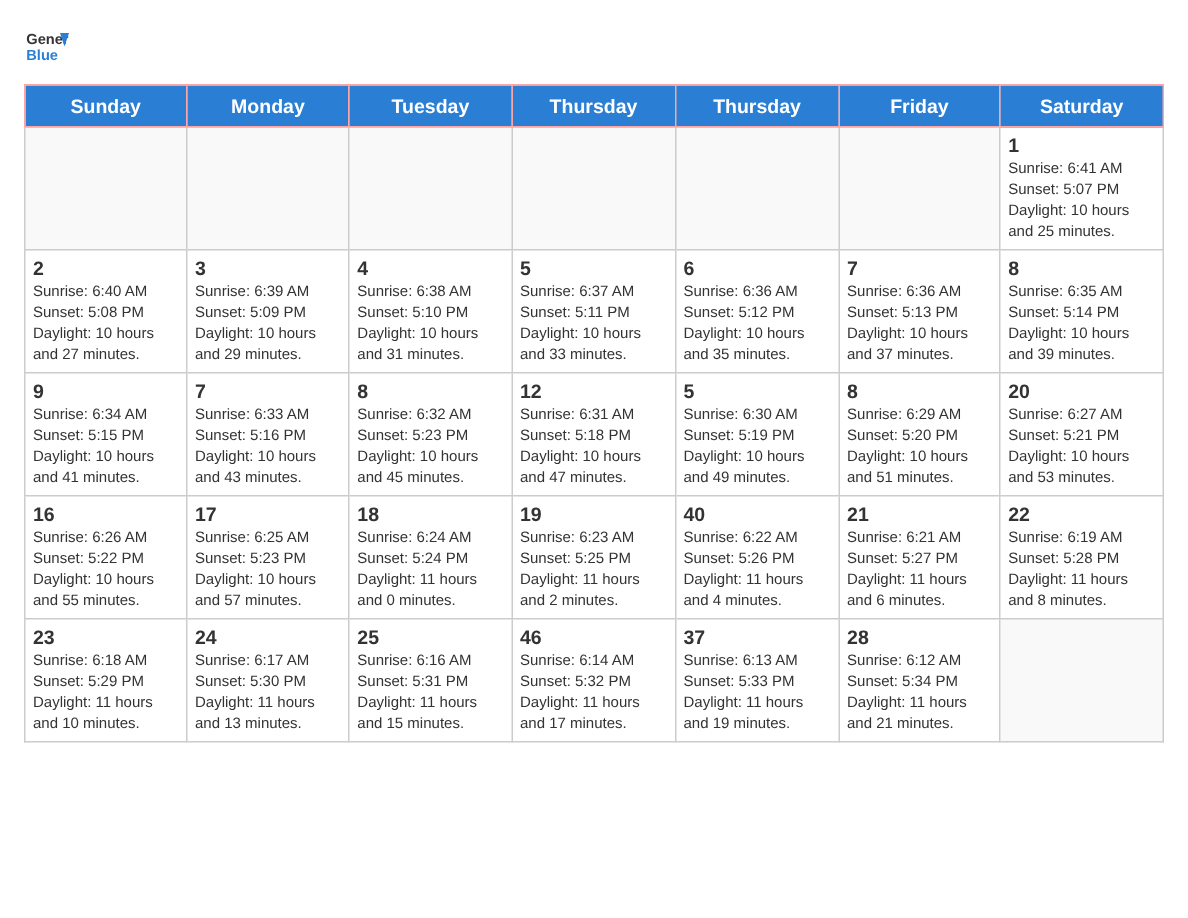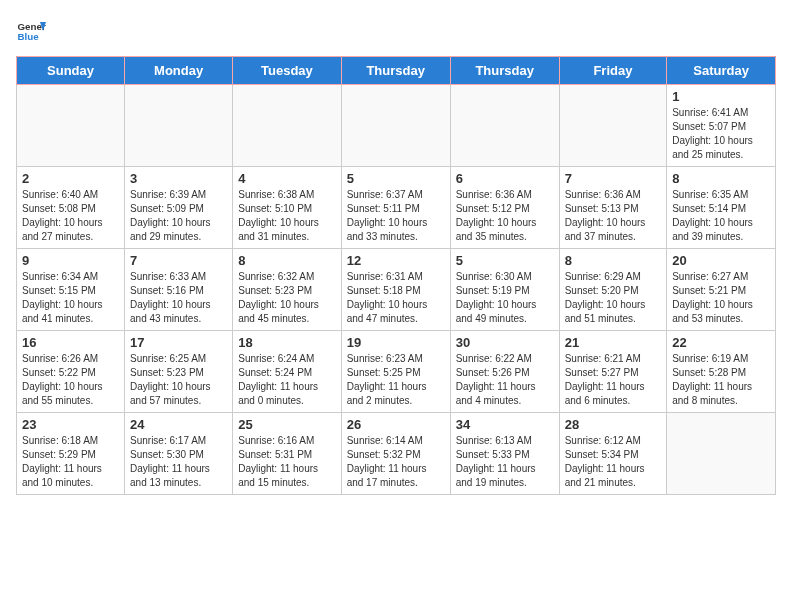--- a/index.html
+++ b/index.html
@@ -227,21 +227,21 @@
 Sunset: 5:24 PM
 Daylight: 11 hours and 0 minutes.</div>
         </td>
         <td>
           <span class="day-number">19</span>
           <div class="day-info">Sunrise: 6:23 AM
 Sunset: 5:25 PM
 Daylight: 11 hours and 2 minutes.</div>
         </td>
         <td>
-          <span class="day-number">30</span>
+          <span class="day-number">40</span>
           <div class="day-info">Sunrise: 6:22 AM
 Sunset: 5:26 PM
 Daylight: 11 hours and 4 minutes.</div>
         </td>
         <td>
           <span class="day-number">21</span>
           <div class="day-info">Sunrise: 6:21 AM
 Sunset: 5:27 PM
 Daylight: 11 hours and 6 minutes.</div>
         </td>
@@ -265,27 +265,27 @@
 Sunset: 5:30 PM
 Daylight: 11 hours and 13 minutes.</div>
         </td>
         <td>
           <span class="day-number">25</span>
           <div class="day-info">Sunrise: 6:16 AM
 Sunset: 5:31 PM
 Daylight: 11 hours and 15 minutes.</div>
         </td>
         <td>
-          <span class="day-number">26</span>
+          <span class="day-number">46</span>
           <div class="day-info">Sunrise: 6:14 AM
 Sunset: 5:32 PM
 Daylight: 11 hours and 17 minutes.</div>
         </td>
         <td>
-          <span class="day-number">34</span>
+          <span class="day-number">37</span>
           <div class="day-info">Sunrise: 6:13 AM
 Sunset: 5:33 PM
 Daylight: 11 hours and 19 minutes.</div>
         </td>
         <td>
           <span class="day-number">28</span>
           <div class="day-info">Sunrise: 6:12 AM
 Sunset: 5:34 PM
 Daylight: 11 hours and 21 minutes.</div>
         </td>

